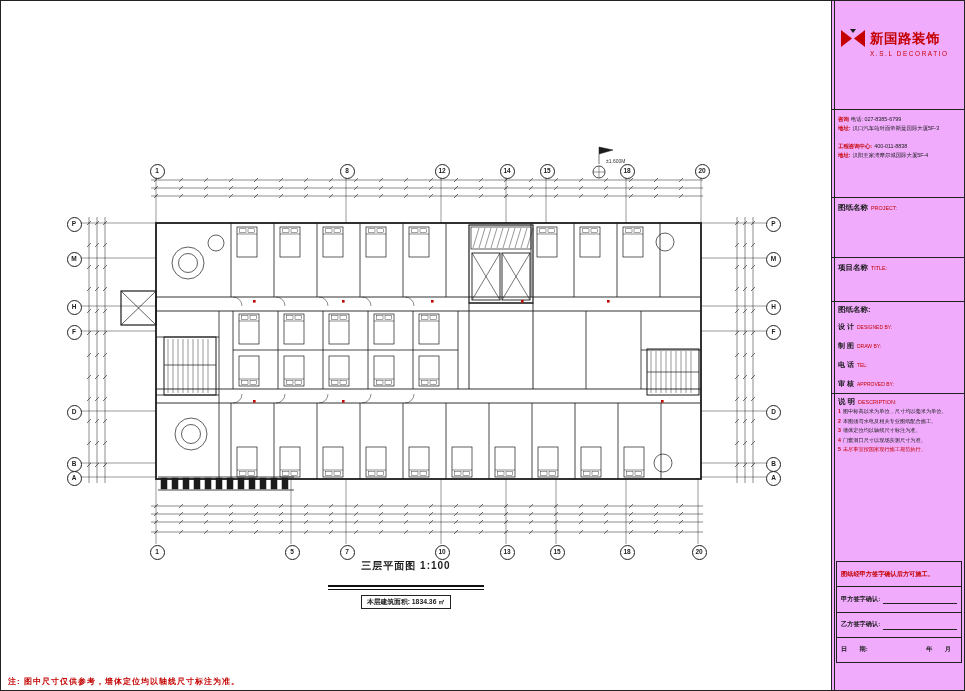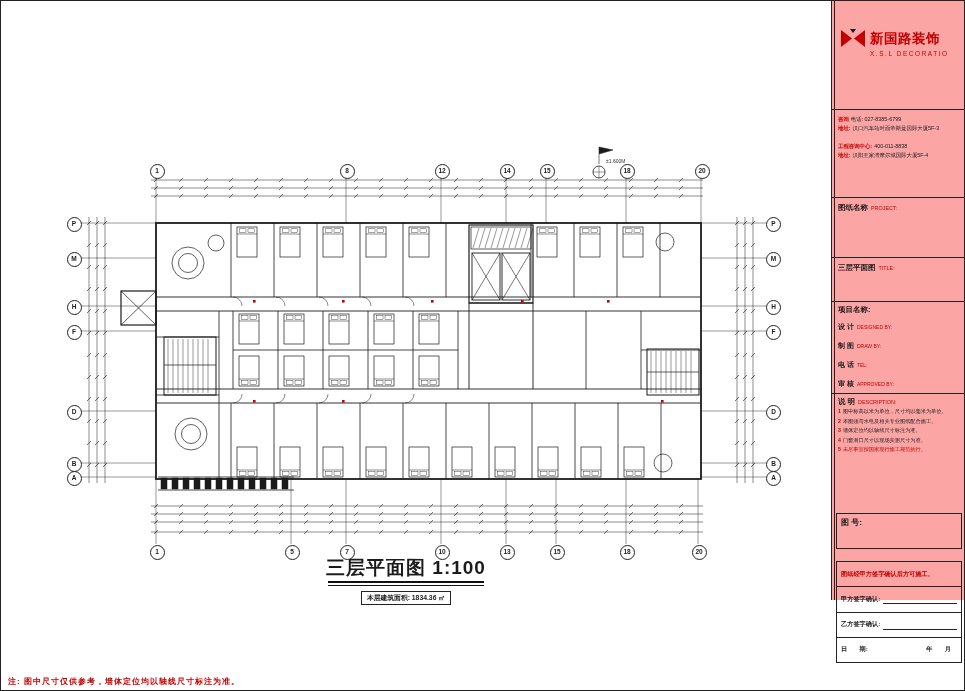--- a/index.html
+++ b/index.html
@@ -4,29 +4,29 @@
 <style>
   html,body{margin:0;padding:0;background:#e8e8e8}
   .sheet{position:relative;width:965px;height:691px;background:#fff;margin:0 auto;
          font-family:"Liberation Sans",sans-serif;color:#1b1b1b;
          border:1.5px solid #222;box-sizing:border-box;overflow:hidden}
   .canvas{position:absolute;left:0;top:0;width:830px;height:691px}
   #plan-svg{position:absolute;left:0;top:0}
   .bubble{position:absolute;width:13px;height:13px;border:1px solid #222;border-radius:50%;
           font-size:6.5px;line-height:12px;text-align:center;background:#fff;font-weight:bold}
   .plan-title-wrap{position:absolute;left:315px;top:554px;width:180px;text-align:center}
-  .plan-title{font-size:19px;font-weight:bold;letter-spacing:1px;display:inline-block;padding:0 4px 0}
+  .plan-title{font-size:10px;font-weight:bold;letter-spacing:1px;display:inline-block;padding:0 4px 12px}
   .ul{height:0;border-top:2px solid #111;margin:0 auto;width:156px}
   .ul.thin{border-top-width:1px;margin-top:1.5px}
   .plan-area{display:inline-block;margin-top:3px;border:1px solid #222;font-size:6.8px;padding:1px 5px;font-weight:bold}
   .disclaimer{position:absolute;left:7px;top:675px;color:#c40000;font-size:8px;font-weight:bold;letter-spacing:1px}
   .elev-label{position:absolute;left:605px;top:157px;font-size:5px;color:#333;white-space:nowrap}
 
   
-  .tb{position:absolute;left:830px;top:0;width:135px;height:599px;background:#fca5a5;
+  .tb{position:absolute;left:830px;top:0;width:135px;height:691px;background:#f0abfc;
       border-left:1.4px solid #222;box-sizing:border-box}
   .tb::before{content:"";position:absolute;left:2px;top:0;bottom:0;border-left:0.7px solid #222}
   .hr{position:absolute;left:0;right:0;border-top:1px solid #222}
   .logo{position:absolute;top:28px;left:8px;right:4px}
   .logo-row{display:flex;align-items:center;gap:4px}
   .logo-cn{color:#c40000;font-weight:bold;font-size:13.5px;letter-spacing:0.5px;white-space:nowrap}
   .logo-en{color:#c40000;font-size:6.4px;letter-spacing:1.6px;margin-top:2px;margin-left:30px;white-space:nowrap}
   .contact{position:absolute;top:114px;left:6px;right:3px}
   .c-line{font-size:5.4px;line-height:1.75;white-space:nowrap;overflow:hidden}
   .c-line .c-label{color:#c40000;font-weight:bold;margin-right:2px}
@@ -633,25 +633,25 @@
         <div class="c-line"><span class="c-label">地址:</span><span class="c-text">汉阳王家湾摩尔城国际大厦5F-4</span></div>
       </div>
     <div class="hr" style="top:196px"></div>
 
     <div class="sec" style="top:202px">
       <span>图纸名称</span><span class="en">PROJECT:</span>
     </div>
 
     <div class="hr" style="top:256px"></div>
     <div class="sec" style="top:262px">
-      <span>三层平面图</span><span class="en">TITLE:</span>
+      <span>项目名称</span><span class="en">TITLE:</span>
     </div>
 
     <div class="hr" style="top:300px"></div>
-    <div class="sec" style="top:304px">项目名称:</div>
+    <div class="sec" style="top:304px">图纸名称:</div>
 
     <div class="fields" id="fields">
         <div class="f-row">
           <span class="cn">设 计</span>
           <span class="en">DESIGNED BY:</span>
         </div>
         <div class="f-row">
           <span class="cn">制 图</span>
           <span class="en">DRAW BY:</span>
         </div>
@@ -685,23 +685,20 @@
         <div class="note">
           <span class="idx">4</span>
           <span class="txt">门窗洞口尺寸以现场实测尺寸为准。</span>
         </div>
         <div class="note red">
           <span class="idx">5</span>
           <span class="txt">未尽事宜按国家现行施工规范执行。</span>
         </div>
       </div>
 
-    <div class="numbox">
-      <span>图 号:</span>
-    </div>
 
     <div class="confirm">
       <div class="cf-row cf-notice">图纸经甲方签字确认后方可施工。</div>
       <div class="cf-row">
         <span>甲方签字确认:</span>
         <span class="sig-line"></span>
       </div>
       <div class="cf-row">
         <span>乙方签字确认:</span>
         <span class="sig-line"></span>

